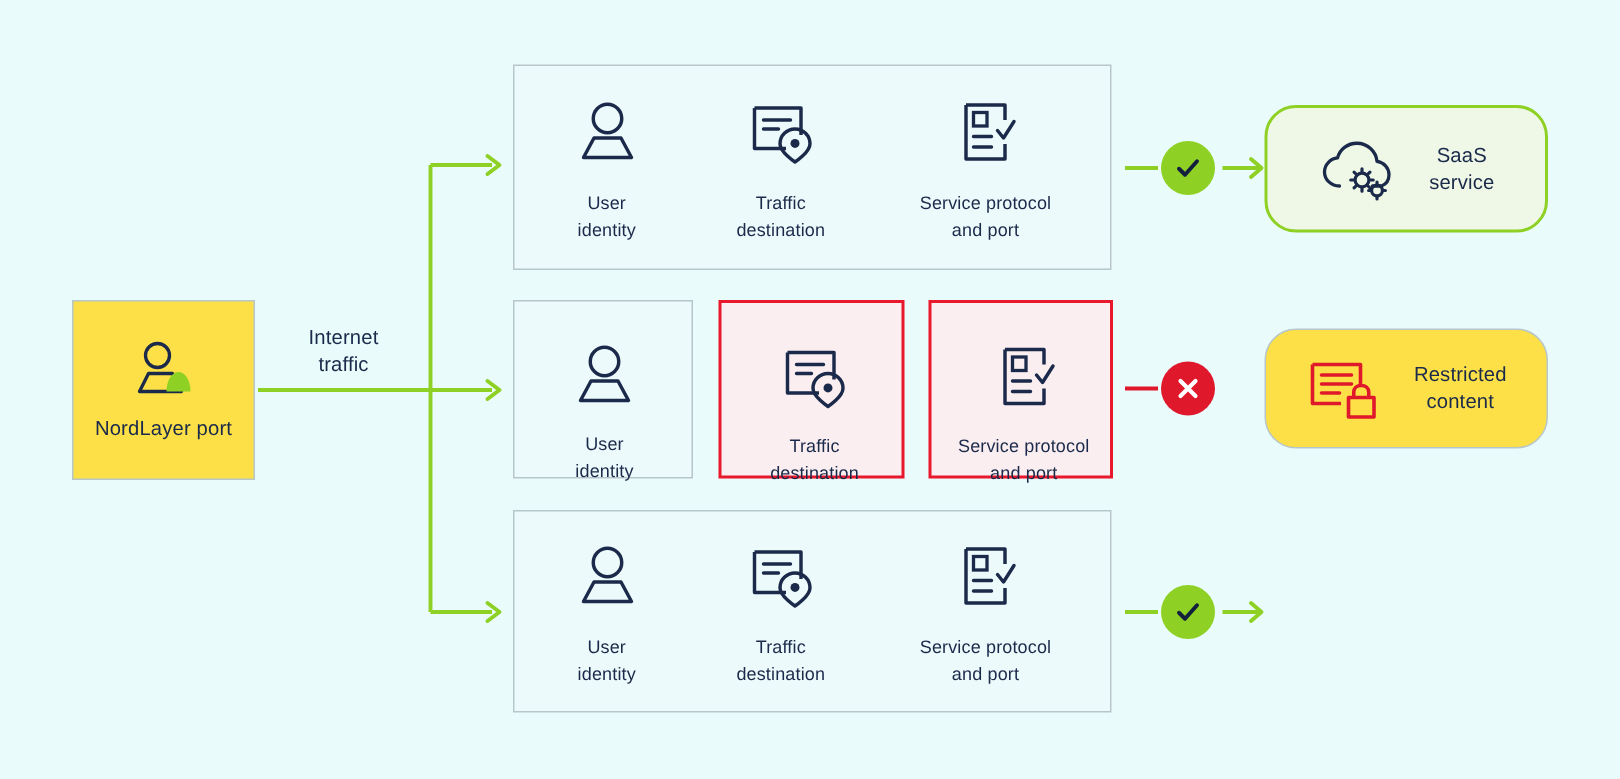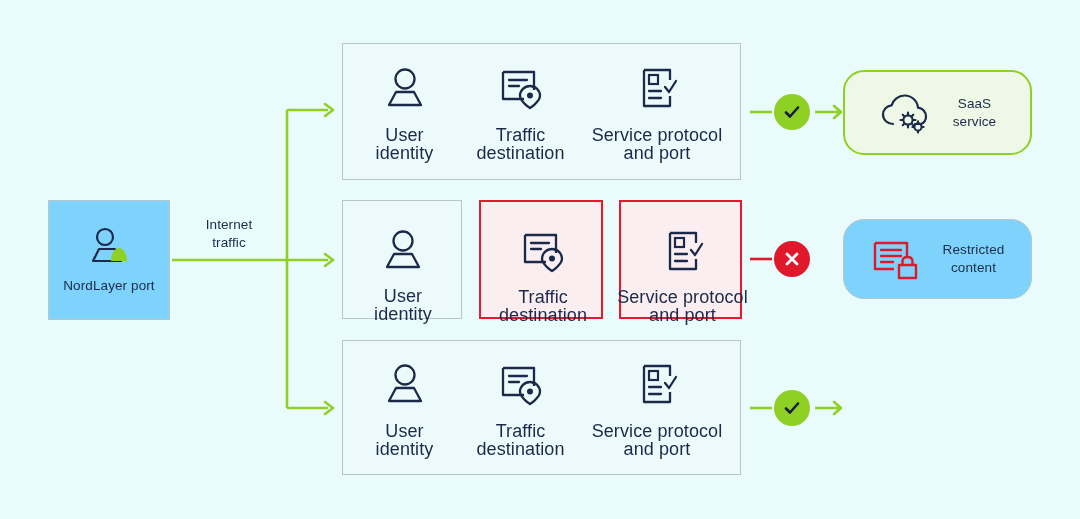--- a/index.html
+++ b/index.html
@@ -14,39 +14,39 @@
   .abs{position:absolute;box-sizing:border-box;}
 
   
   .box{
     position:absolute;box-sizing:border-box;
     display:flex;align-items:center;justify-content:center;
   }
   .box-gray{border:1.5px solid #b7c7c9;background:#edfafb;}
   .box-red{border:2px solid #e8192c;background:#faeef0;}
   .box-green{border:2px solid #8ed024;background:#eff8e6;}
-  .box-plain{border:1.5px solid #b7c7c9;background:#7dd3fc;}
+  .box-plain{border:1.5px solid #b7c7c9;background:#fde047;}
 
   
   .src{
     flex-direction:column;gap:10px;
   }
   .src-label{
     color:#1b2a4a;font-size:13.5px;line-height:17px;text-align:center;
     letter-spacing:.1px;
   }
 
   
   .cell{
     position:absolute;box-sizing:border-box;
     display:flex;flex-direction:column;align-items:center;justify-content:flex-start;
   }
   .cell-ico{height:56px;display:flex;align-items:center;justify-content:center;}
   .cell-label{
-    margin-top:10px;color:#1b2a4a;font-size:18px;line-height:18px;
+    margin-top:10px;color:#1b2a4a;font-size:12px;line-height:18px;
     text-align:center;letter-spacing:.1px;white-space:pre-line;
   }
 
   
   .result{
     display:flex;flex-direction:row;align-items:center;justify-content:center;gap:22px;border-radius:21px;
   }
   .result-label{
     color:#1b2a4a;font-size:13.5px;line-height:18px;text-align:center;
     letter-spacing:.1px;white-space:pre-line;

